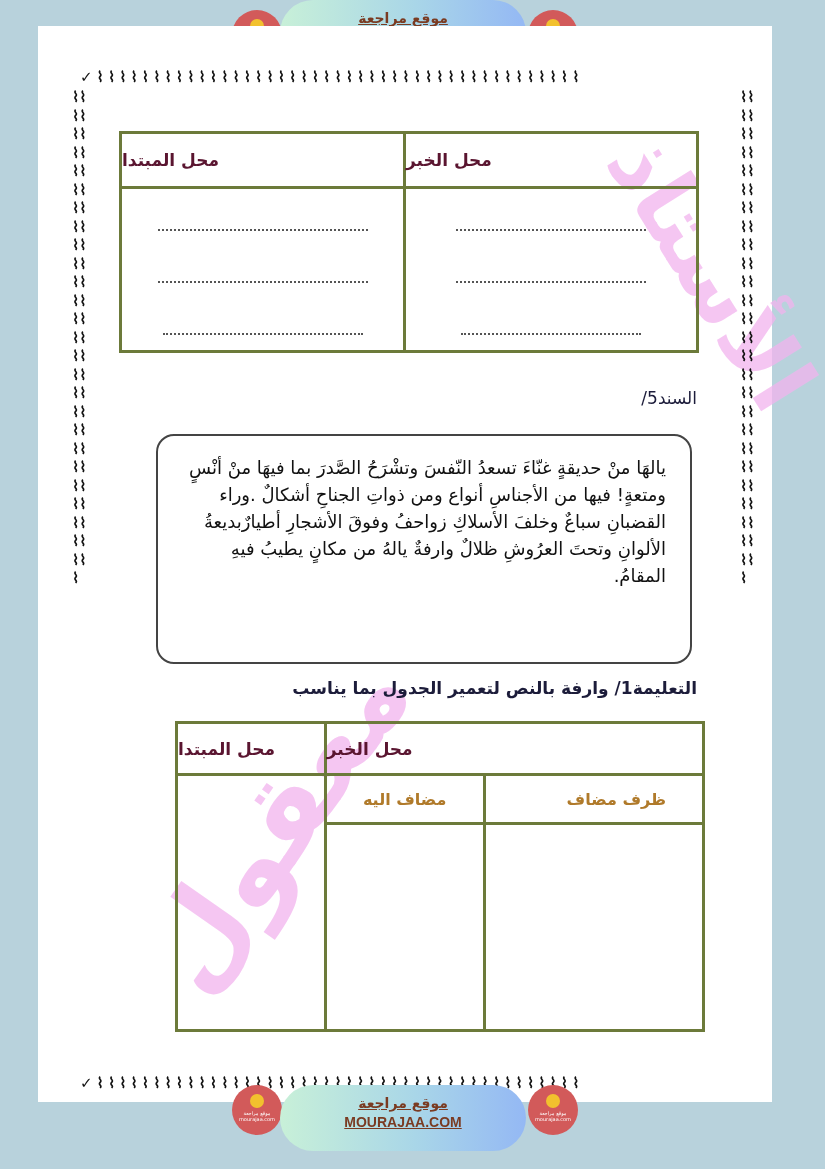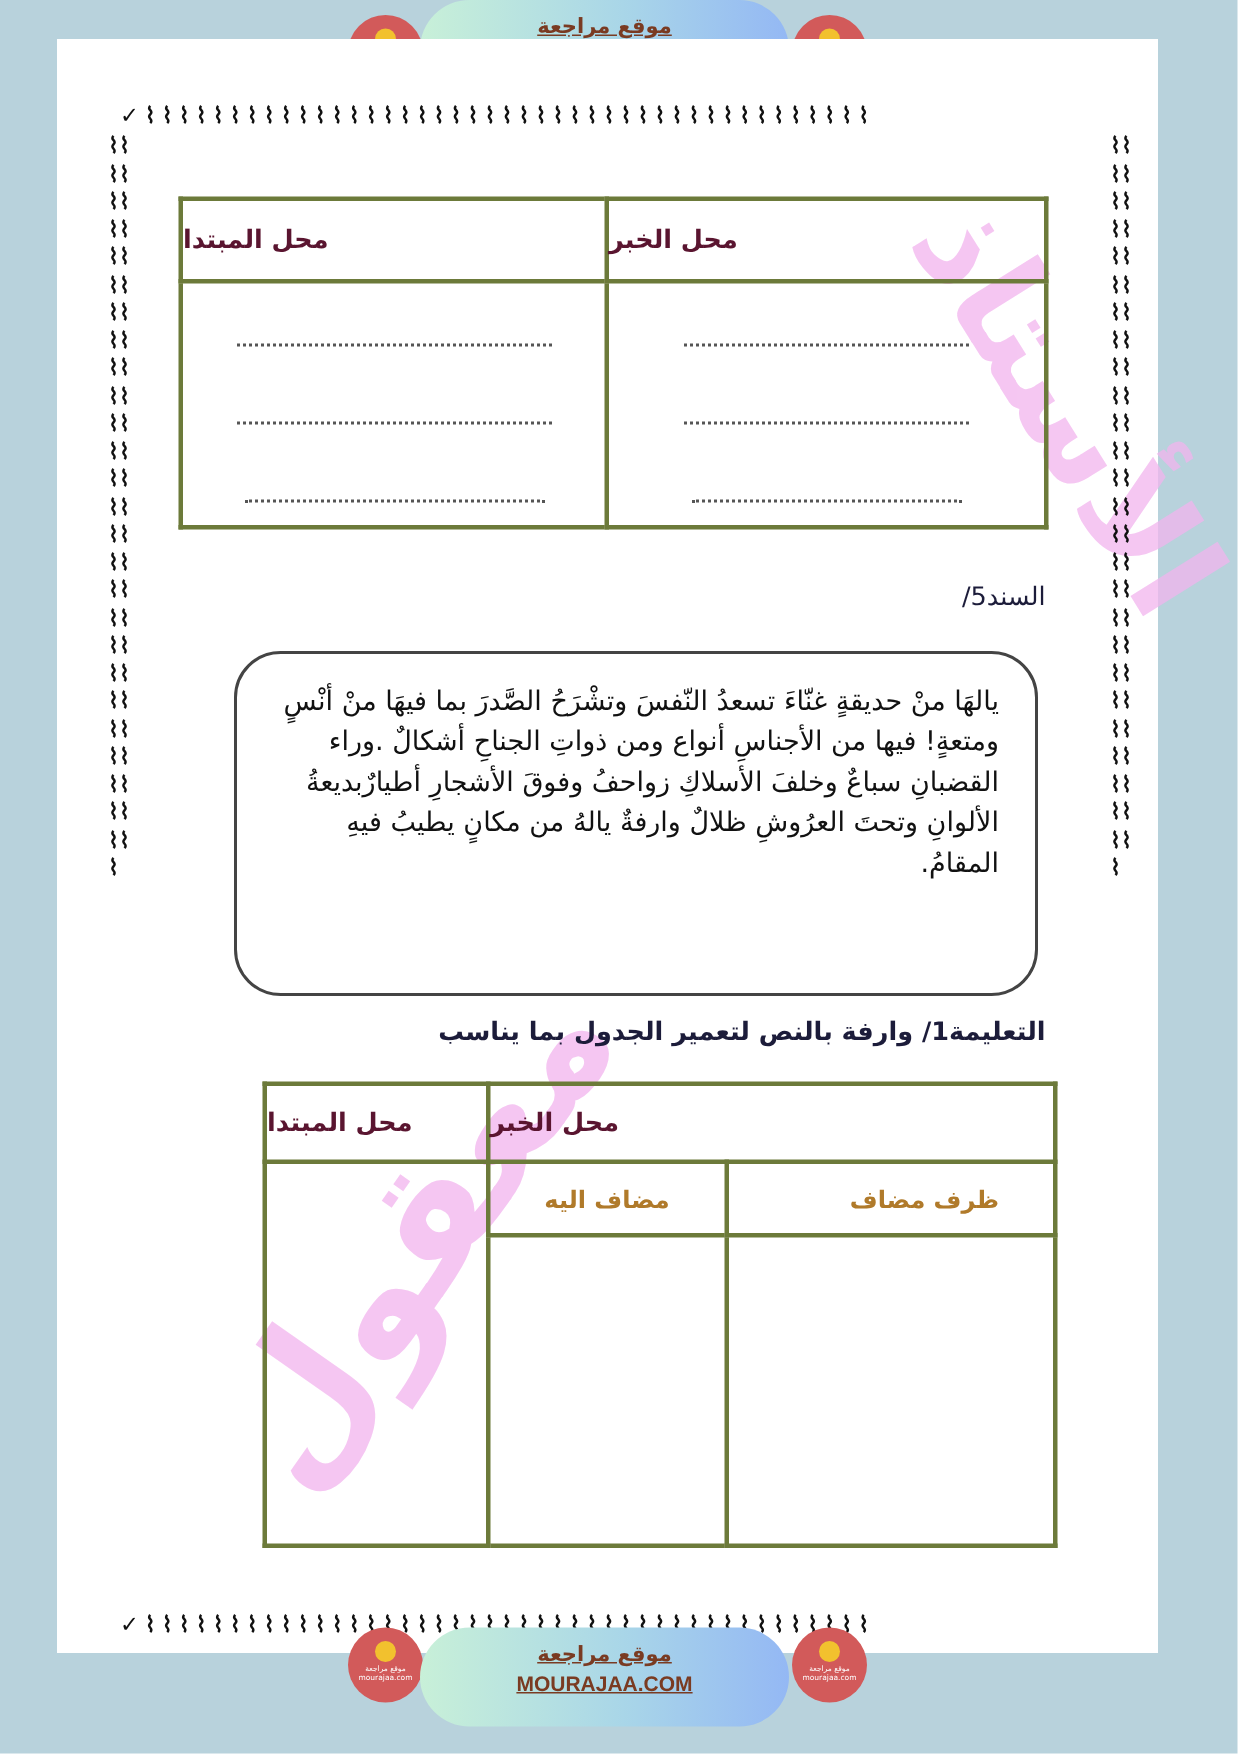--- a/index.html
+++ b/index.html
@@ -17,21 +17,21 @@
   .badge{position:absolute;width:50px;height:50px;border-radius:50%;background:#d25a5a;text-align:center;}
   .badge .dot{display:block;width:14px;height:14px;border-radius:50%;background:#f2c12e;margin:9px auto 2px;}
   .badge .tiny{display:block;color:#fff;font-size:5px;line-height:6px;}
   .watermark{position:absolute;color:#f2b4ee;opacity:.75;font-weight:bold;pointer-events:none;}
   table.grid{position:absolute;border-collapse:collapse;direction:rtl;}
   table.grid td{border:3px solid #6c7a3a;padding:0;}
   .hdr{color:#5a1530;font-weight:bold;font-size:17px;text-align:left;}
   .subhdr{color:#b07a2a;font-weight:bold;font-size:16px;text-align:center;margin-left:36px;}
   .dots{border-bottom:2px dotted #555;height:0;margin:0 auto;}
   .label{position:absolute;color:#1c1c3a;font-weight:normal;font-size:17px;direction:rtl;}
-  .textbox{position:absolute;left:156px;top:434px;width:536px;height:230px;border:2px solid #444;border-radius:31px;box-sizing:border-box;padding:18px 24px 0 18px;direction:rtl;text-align:right;color:#111;font-size:18px;line-height:27px;}
+  .textbox{position:absolute;left:156px;top:434px;width:536px;height:230px;border:2px solid #444;border-radius:18px;box-sizing:border-box;padding:18px 24px 0 18px;direction:rtl;text-align:right;color:#111;font-size:18px;line-height:27px;}
   .instr{position:absolute;right:128px;top:678px;color:#1c1c3a;font-weight:bold;font-size:17px;direction:rtl;}
 </style>
 </head>
 <body>
 
 <div class="badge" style="left:232px;top:10px;">
   <span class="dot"></span>
   <span class="tiny">موقع مراجعة mourajaa.com</span>
 </div>
 <div class="banner" style="top:0;">

